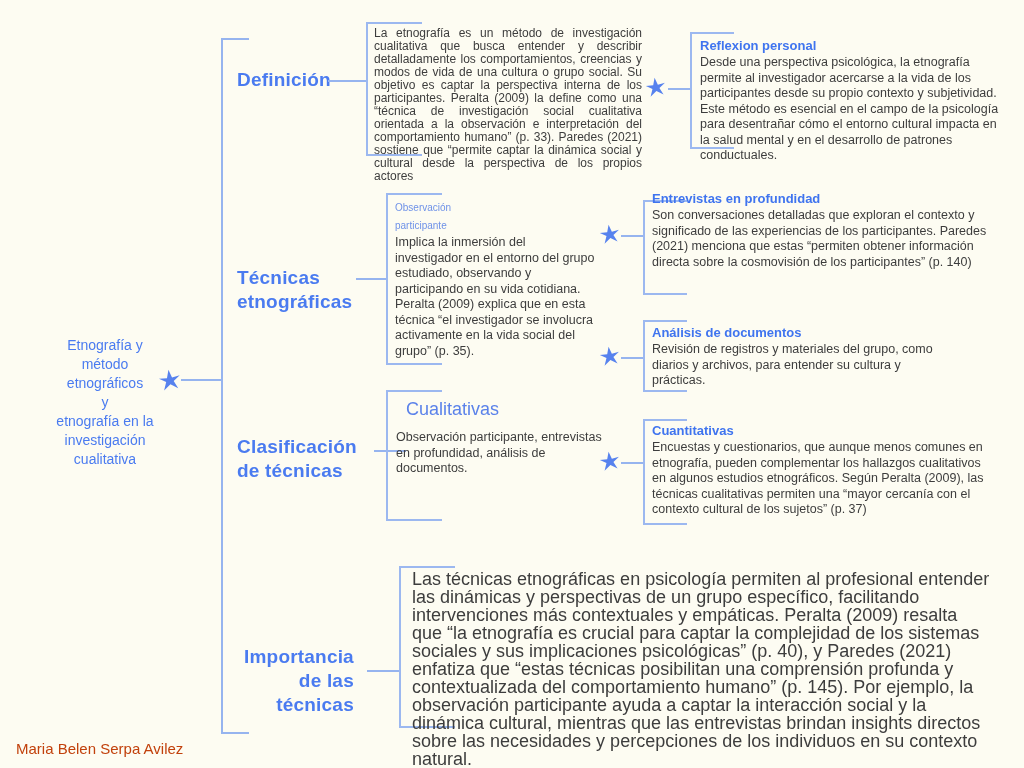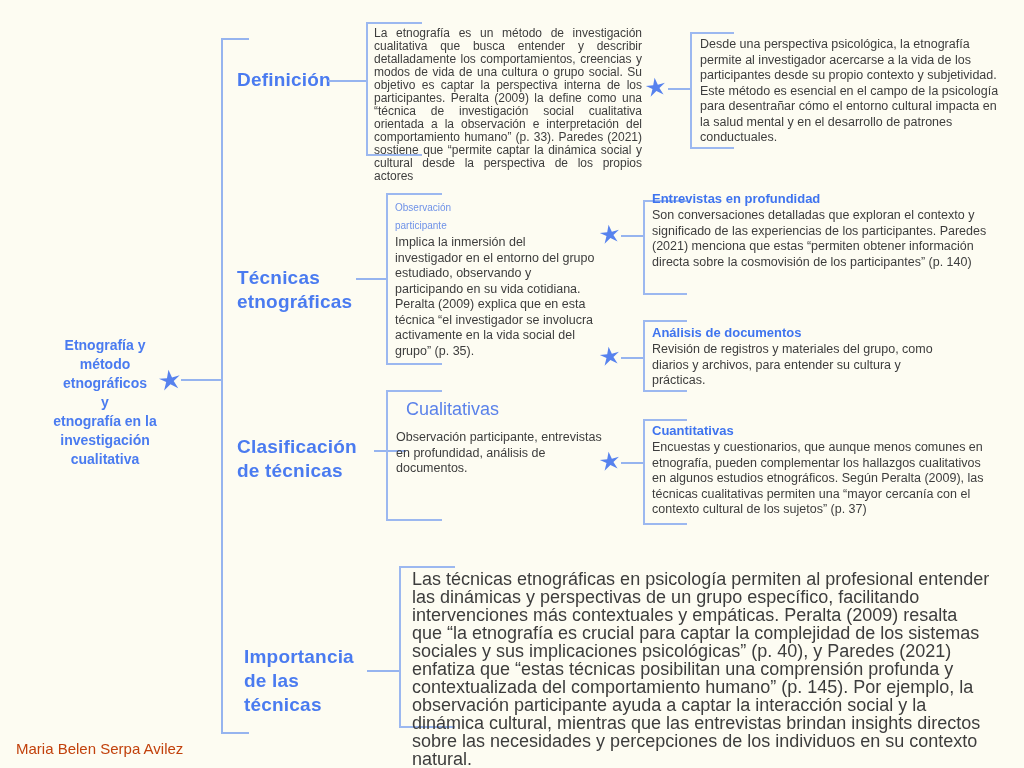--- a/index.html
+++ b/index.html
@@ -60,21 +60,21 @@
   }
   .box-body.justify{text-align:justify;font-size:12px;line-height:13px;}
   .box-body.lg{font-size:18px;line-height:18px;}
 
   .root-label{
     position:absolute;
     color:#4a7bf0;
     font-size:14px;
     line-height:19px;
     text-align:center;
-    font-weight:bold;
+    font-weight:normal;
   }
   .author{
     position:absolute;
     left:16px;top:740px;
     color:#c2410c;
     font-size:15px;
   }
 
   .star{position:absolute;}
   .content{position:absolute;}
@@ -122,20 +122,21 @@
   <svg class="star" style="left:644px;top:76px;" width="24" height="24" viewBox="0 0 24 24">
     <path d="M12 1.6 L14.3 9.0 L21.6 8.0 L15.4 12.4 L18.6 19.6 L12 15.0 L5.4 20.0 L8.4 12.4 L2.2 8.6 L9.6 9.0 Z" fill="#5782ee" transform="rotate(-8 12 12)"></path>
   </svg>
 
   <div class="bracket" style="left:690px;top:32px;width:48px;height:117px;">
     <div class="rail"></div>
     <div class="stub-top" style="width:44px;"></div>
     <div class="stub-bot" style="width:44px;"></div>
   </div>
   <div class="content" style="left:700px;top:37px;width:306px;">
+    <div class="box-title">Reflexion  personal</div>
     <div class="box-body">Desde una perspectiva psicológica, la etnografía permite al investigador acercarse a la vida de los participantes desde su propio contexto y subjetividad. Este método es esencial en el campo de la psicología para desentrañar cómo el entorno cultural impacta en la salud mental y en el desarrollo de patrones conductuales.</div>
   </div>
 
   <div class="branch-title" style="left:237px;top:266px;">
     <div>Técnicas</div>
     <div>etnográficas</div>
   </div>
   <div class="spine hline" style="left:356px;top:278px;width:32px;"></div>
 
   <div class="bracket" style="left:386px;top:193px;width:60px;height:172px;">
@@ -200,21 +201,21 @@
   <div class="bracket" style="left:643px;top:419px;width:48px;height:106px;">
     <div class="rail"></div>
     <div class="stub-top" style="width:44px;"></div>
     <div class="stub-bot" style="width:44px;"></div>
   </div>
   <div class="content" style="left:652px;top:422px;width:340px;">
     <div class="box-title">Cuantitativas</div>
     <div class="box-body">Encuestas y cuestionarios, que aunque menos comunes en etnografía, pueden complementar los hallazgos cualitativos en algunos estudios etnográficos. Según Peralta (2009), las técnicas cualitativas permiten una “mayor cercanía con el contexto cultural de los sujetos” (p. 37)</div>
   </div>
 
-  <div class="branch-title" style="left:244px;top:645px;">
+  <div class="branch-title" style="left:244px;top:645px;text-align:right;">
     <div>Importancia</div>
     <div>de las</div>
     <div>técnicas</div>
   </div>
   <div class="spine hline" style="left:367px;top:670px;width:34px;"></div>
 
   <div class="bracket" style="left:399px;top:566px;width:60px;height:162px;">
     <div class="rail"></div>
     <div class="stub-top" style="width:56px;"></div>
     <div class="stub-bot" style="width:56px;"></div>

